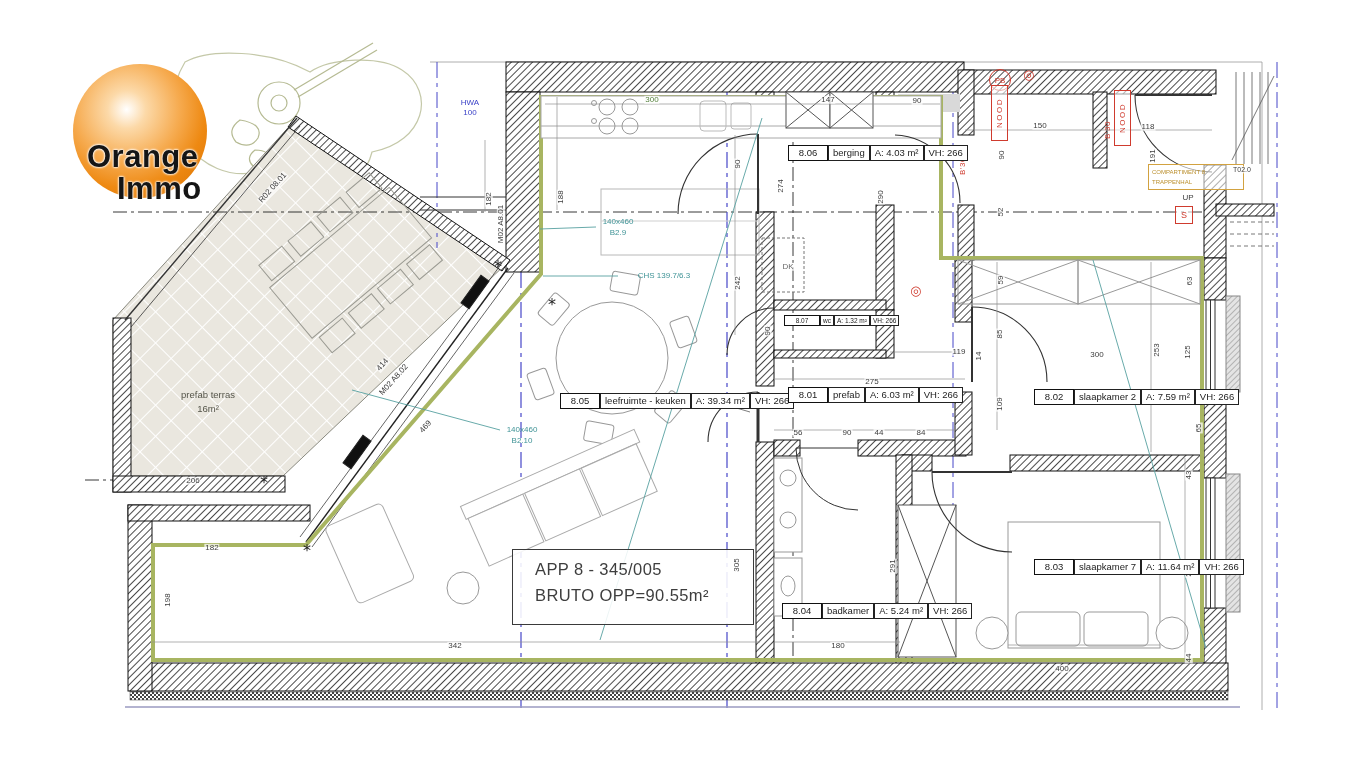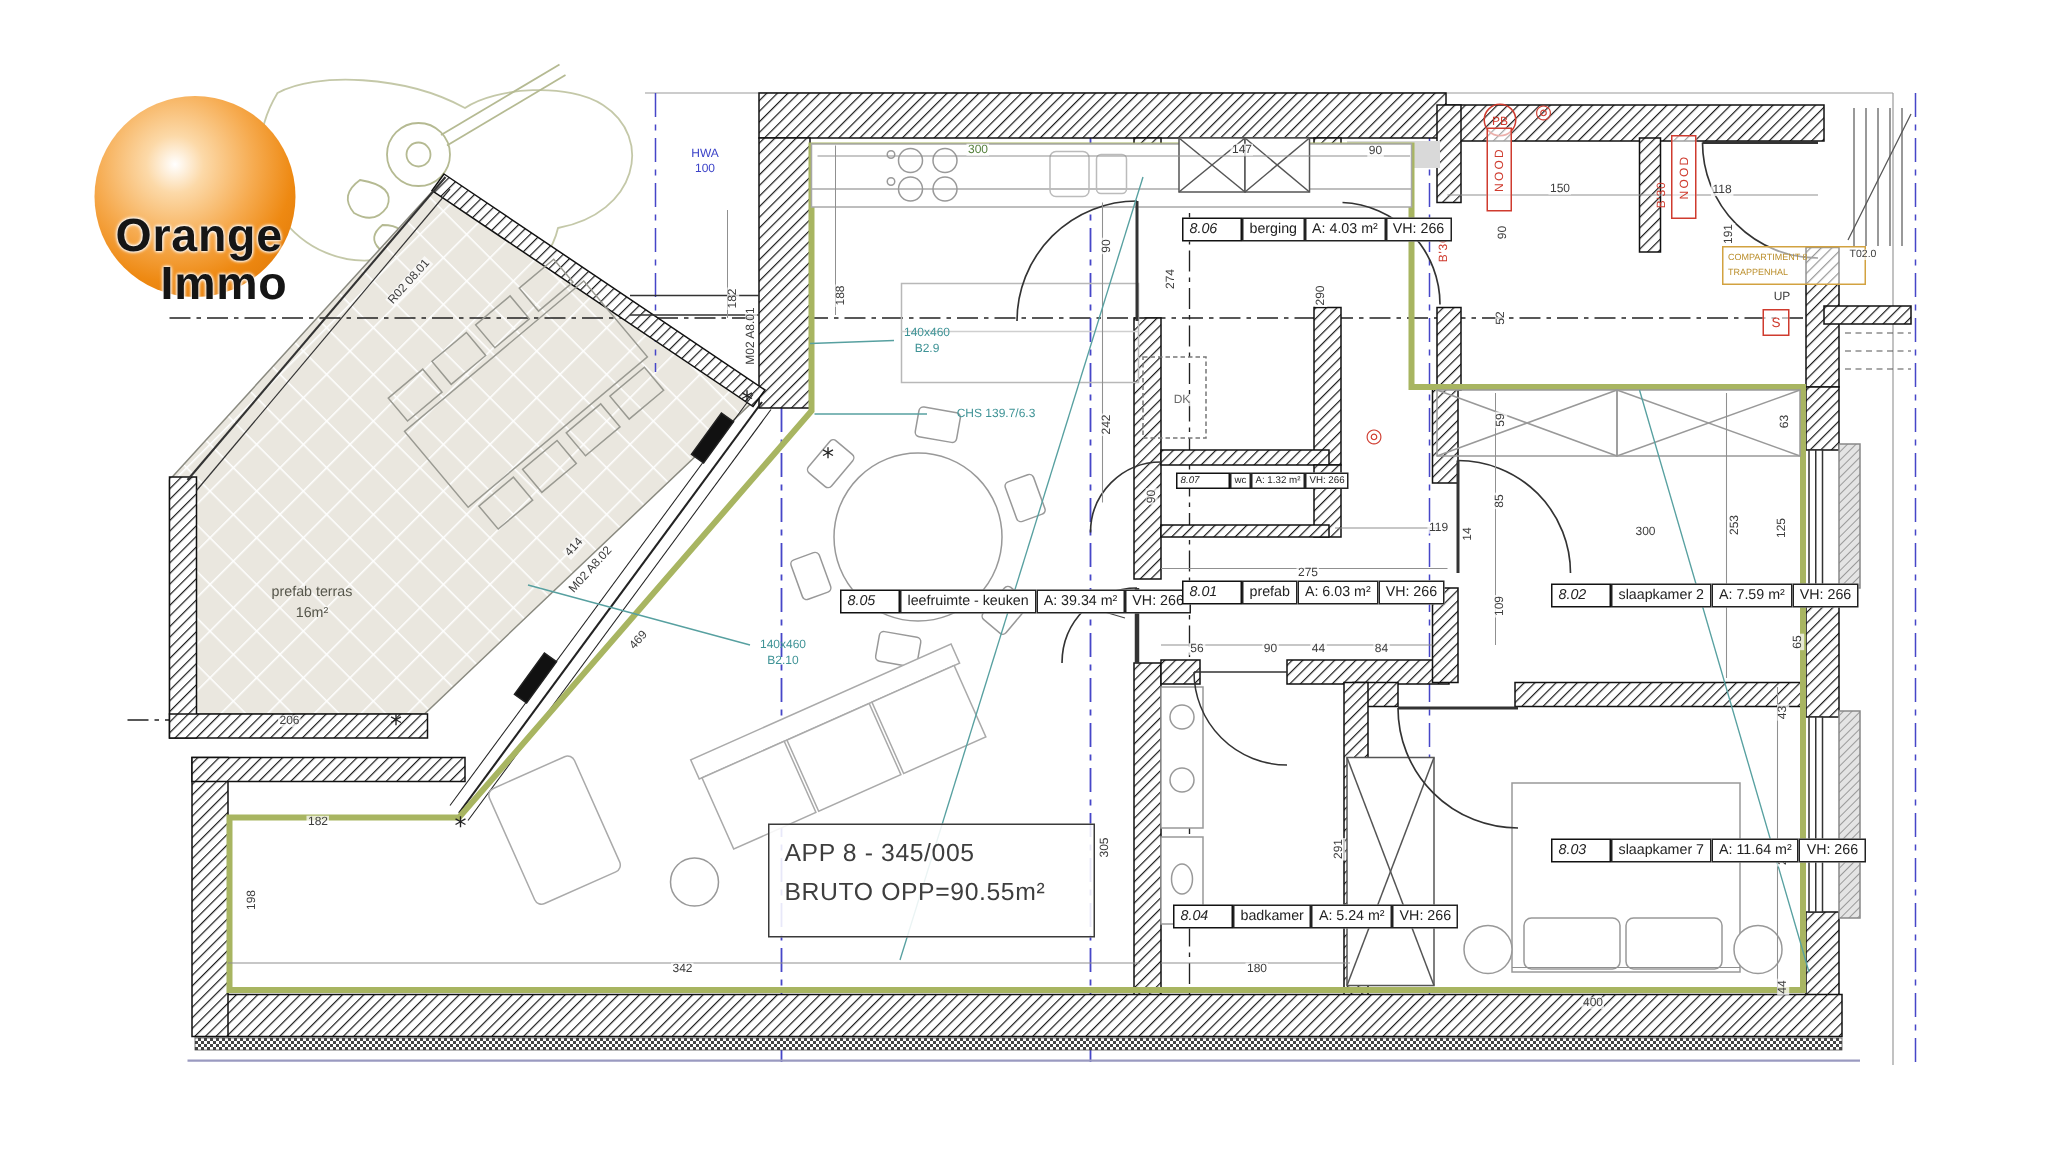--- a/index.html
+++ b/index.html
@@ -1,38 +1,38 @@
 <!DOCTYPE html>
 <html><head>
 <meta charset="utf-8">
 <style>
   html,body{margin:0;padding:0;background:#fff;}
   #canvas{position:relative;width:1364px;height:768px;background:#fff;overflow:hidden;
           font-family:"Liberation Sans",sans-serif;}
   svg{position:absolute;left:0;top:0;}
 
   
-  #logo{position:absolute;left:61px;top:62px;width:230px;height:150px;}
+  #logo{position:absolute;left:71px;top:62px;width:230px;height:150px;}
   #logo-circle{position:absolute;left:2px;top:2px;width:134px;height:134px;border-radius:50%;
     background:radial-gradient(circle at 40% 34%, #ffffff 0%, #fcd9a8 16%, #f6ab50 44%, #ee8912 66%, #d86f00 100%);}
   .logo-line{position:absolute;font-weight:bold;color:#151515;font-size:31px;letter-spacing:.5px;
     text-shadow:0 0 2px #fff,0 0 2px #fff,0 0 3px #fff;}
   #logo-l1{left:16px;top:77px;}
   #logo-l2{left:46px;top:109px;}
 
   
   #title-box{position:absolute;left:512px;top:549px;width:196px;height:60px;border:1.6px solid #3a3a3a;
-    background:rgba(255,255,255,.88);padding:7px 10px;color:#3e3e3e;font-size:16.5px;line-height:1.55;
+    background:rgba(255,255,255,.88);padding:7px 22px;color:#3e3e3e;font-size:16.5px;line-height:1.55;
     letter-spacing:.4px;white-space:nowrap;}
 
   
   .rlabel{position:absolute;color:#222;font-size:9.5px;line-height:1;z-index:5;}
   .rlabel .row{display:inline-flex;}
   .rlabel .cell{border:1px solid #222;background:#fff;padding:0 4px;height:14px;line-height:14px;white-space:nowrap;}
-  .rlabel .num{border:1.8px solid #111;min-width:30px;text-align:left;font-style:italic;}
+  .rlabel .num{border:1.8px solid #111;min-width:30px;text-align:center;}
   .rlabel .row2{margin-top:1px;display:inline-flex;}
   .rlabel.small{font-size:6.5px;}
   .rlabel.small .cell{height:9px;line-height:9px;padding:0 2px;}
 
   
   .anno{position:absolute;font-size:8px;color:#3d3d3d;white-space:nowrap;line-height:1.05;
     background:rgba(255,255,255,.72);padding:0 1px;z-index:4;}
   .anno.green{color:#55813c;}
   .anno.teal{color:#3f9396;background:transparent;}
   .anno.blue{color:#3c43c8;background:transparent;}

